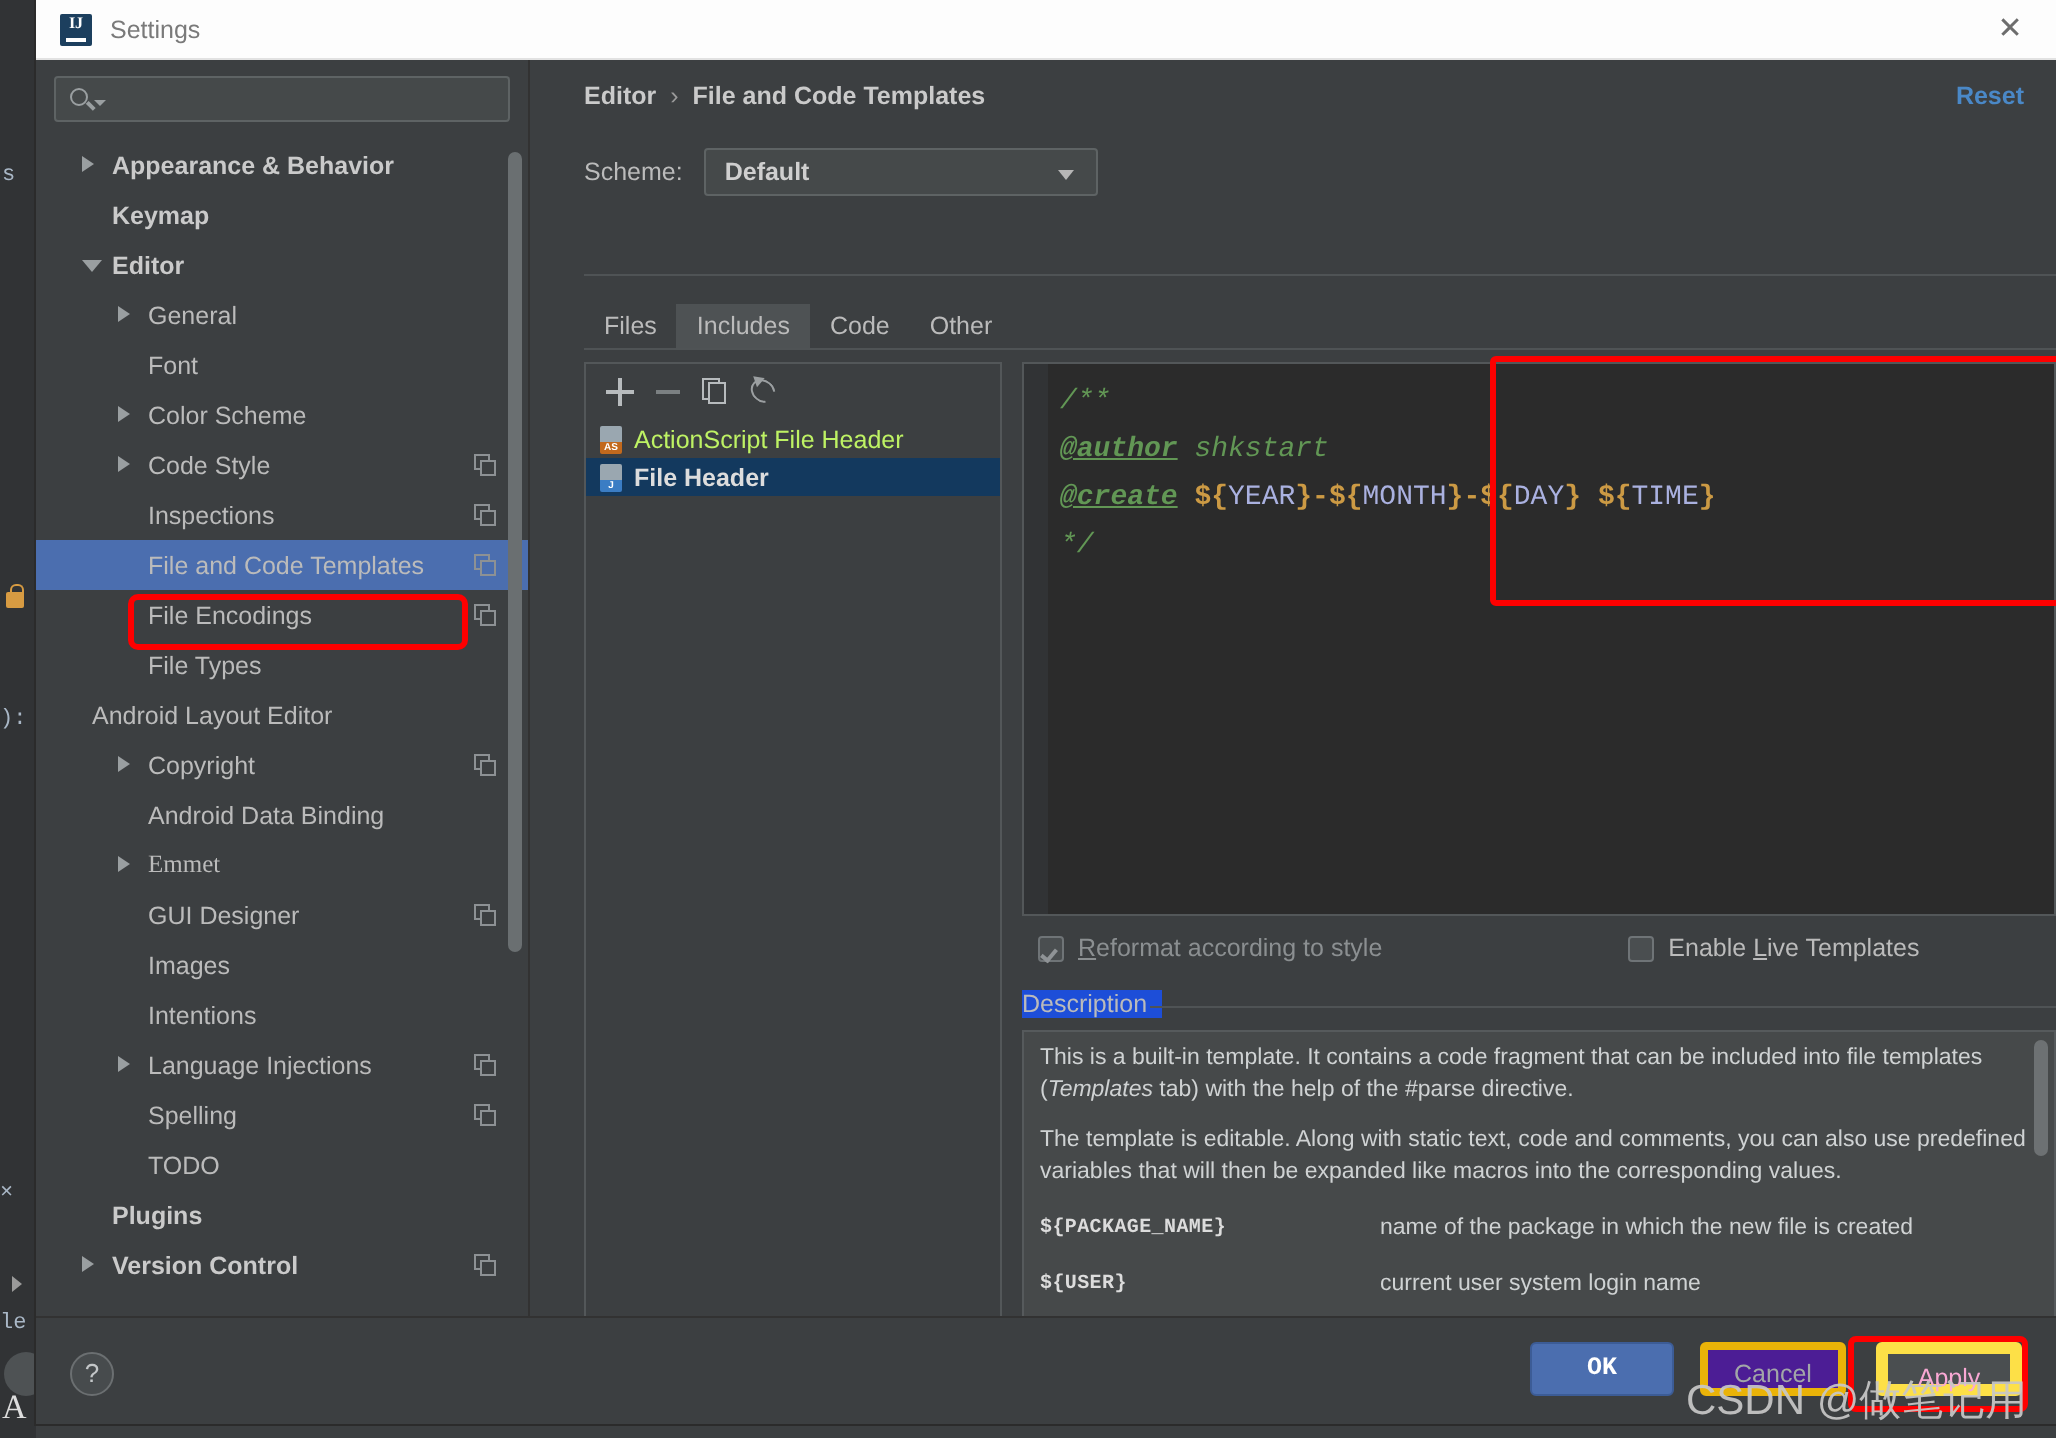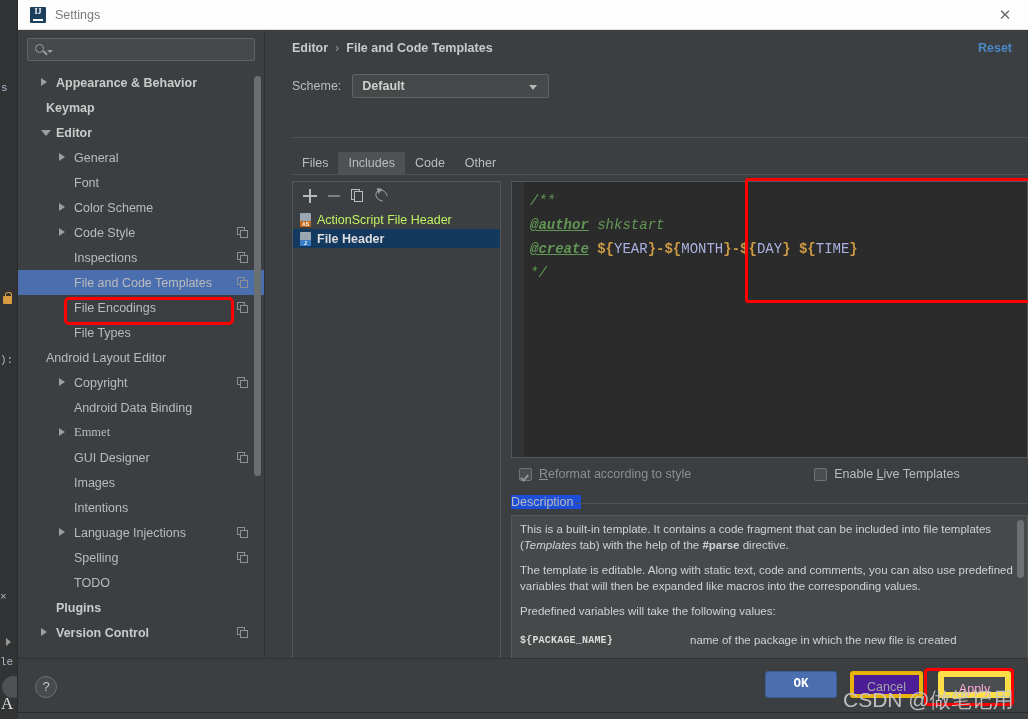--- a/index.html
+++ b/index.html
@@ -320,21 +320,21 @@
   #descbox {
     position: absolute; left: 246px; top: 485px; width: 517px; height: 172px;
     background: #46494a; border: 1px solid #565a5c; overflow: hidden;
   }
   #desc-inner {
     position: absolute; left: 8px; top: 6px; right: 14px;
     font-size: 11.5px; line-height: 15.5px; color: #cfd2d3;
   }
   #desc-inner p { margin-bottom: 10px; }
   #desc-inner i { font-style: italic; }
-  #desc-inner b { font-weight: bold; }
+  #desc-inner b { font-weight: normal; }
   .vartable { width: 100%; border-collapse: collapse; }
   .vartable td { vertical-align: top; padding: 3px 0 9px 0; }
   .vartable td.k {
     width: 170px; font-family: "Liberation Mono", monospace;
     font-size: 10px; font-weight: bold; color: #dcdcdc; letter-spacing: .2px;
   }
   .vartable td.v { font-size: 11.5px; color: #cfd2d3; }
   #desc-scroll {
     position: absolute; right: 3px; top: 4px; width: 7px; height: 58px;
     background: #6d7173; border-radius: 4px;
@@ -406,21 +406,21 @@
       <div id="search">
         <div class="mag"></div>
         <div class="mag-caret"></div>
       </div>
       <div id="tree">
           <div class="trow">
             <span class="tarrow" style="left: 23px; top: 8px;"></span>
             <span class="tlabel bold" style="margin-left: 38px;">Appearance &amp; Behavior</span>
           </div>
           <div class="trow">
-            <span class="tlabel bold" style="margin-left: 28px;">Keymap</span>
+            <span class="tlabel bold" style="margin-left: 38px;">Keymap</span>
           </div>
           <div class="trow">
             <span class="tarrow open" style="left: 23px; top: 10px;"></span>
             <span class="tlabel bold" style="margin-left: 38px;">Editor</span>
           </div>
           <div class="trow">
             <span class="tarrow" style="left: 41px; top: 8px;"></span>
             <span class="tlabel" style="margin-left: 56px;">General</span>
           </div>
           <div class="trow">
@@ -599,21 +599,20 @@
         </div>
 
       <div id="desc-legend">Description</div>
       <div id="desc-line"></div>
       <div id="descbox">
         <div id="desc-inner">
           <p>
             <span>This is a built-in template. It contains a code fragment that can be included into file templates (</span><i>Templates</i><span> tab) with the help of the </span><b>#parse</b><span> directive.</span>
           </p>
           <p>The template is editable. Along with static text, code and comments, you can also use predefined variables that will then be expanded like macros into the corresponding values.</p>
-          <p>Predefined variables will take the following values:</p>
           <table class="vartable">
             <tbody id="vars-body">
                 <tr>
                   <td class="k">${PACKAGE_NAME}</td>
                   <td class="v">name of the package in which the new file is created</td>
                 </tr>
                 <tr>
                   <td class="k">${USER}</td>
                   <td class="v">current user system login name</td>
                 </tr>

